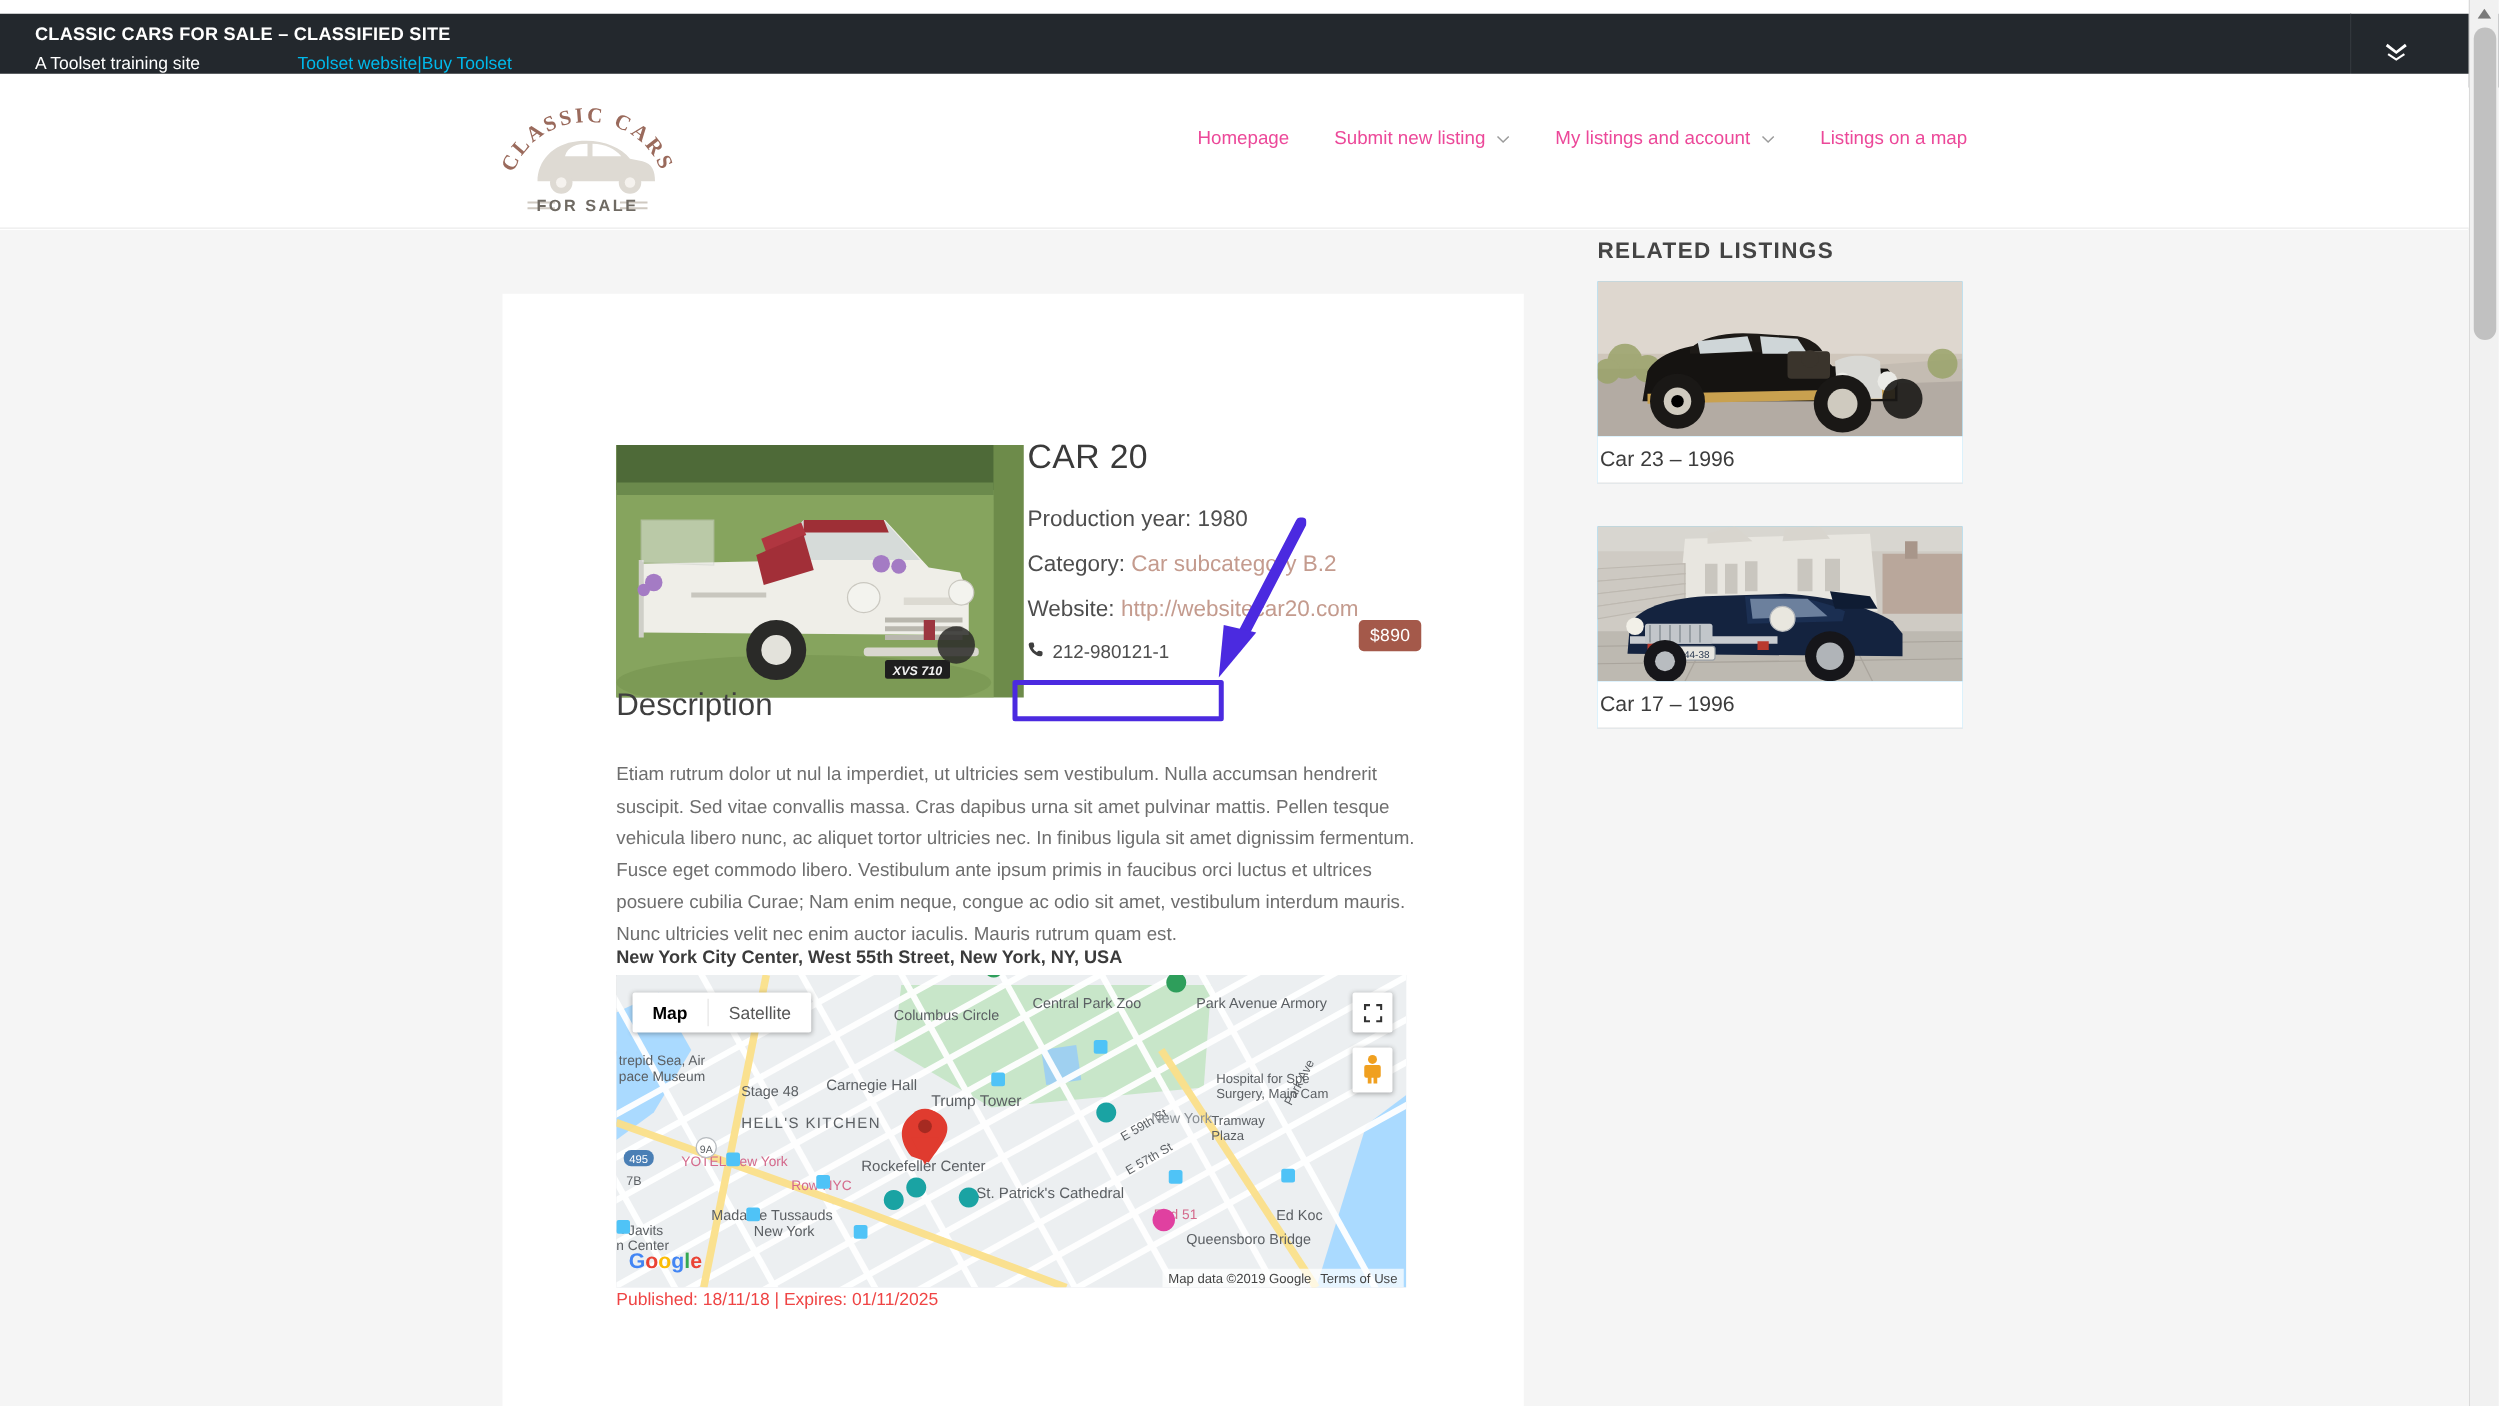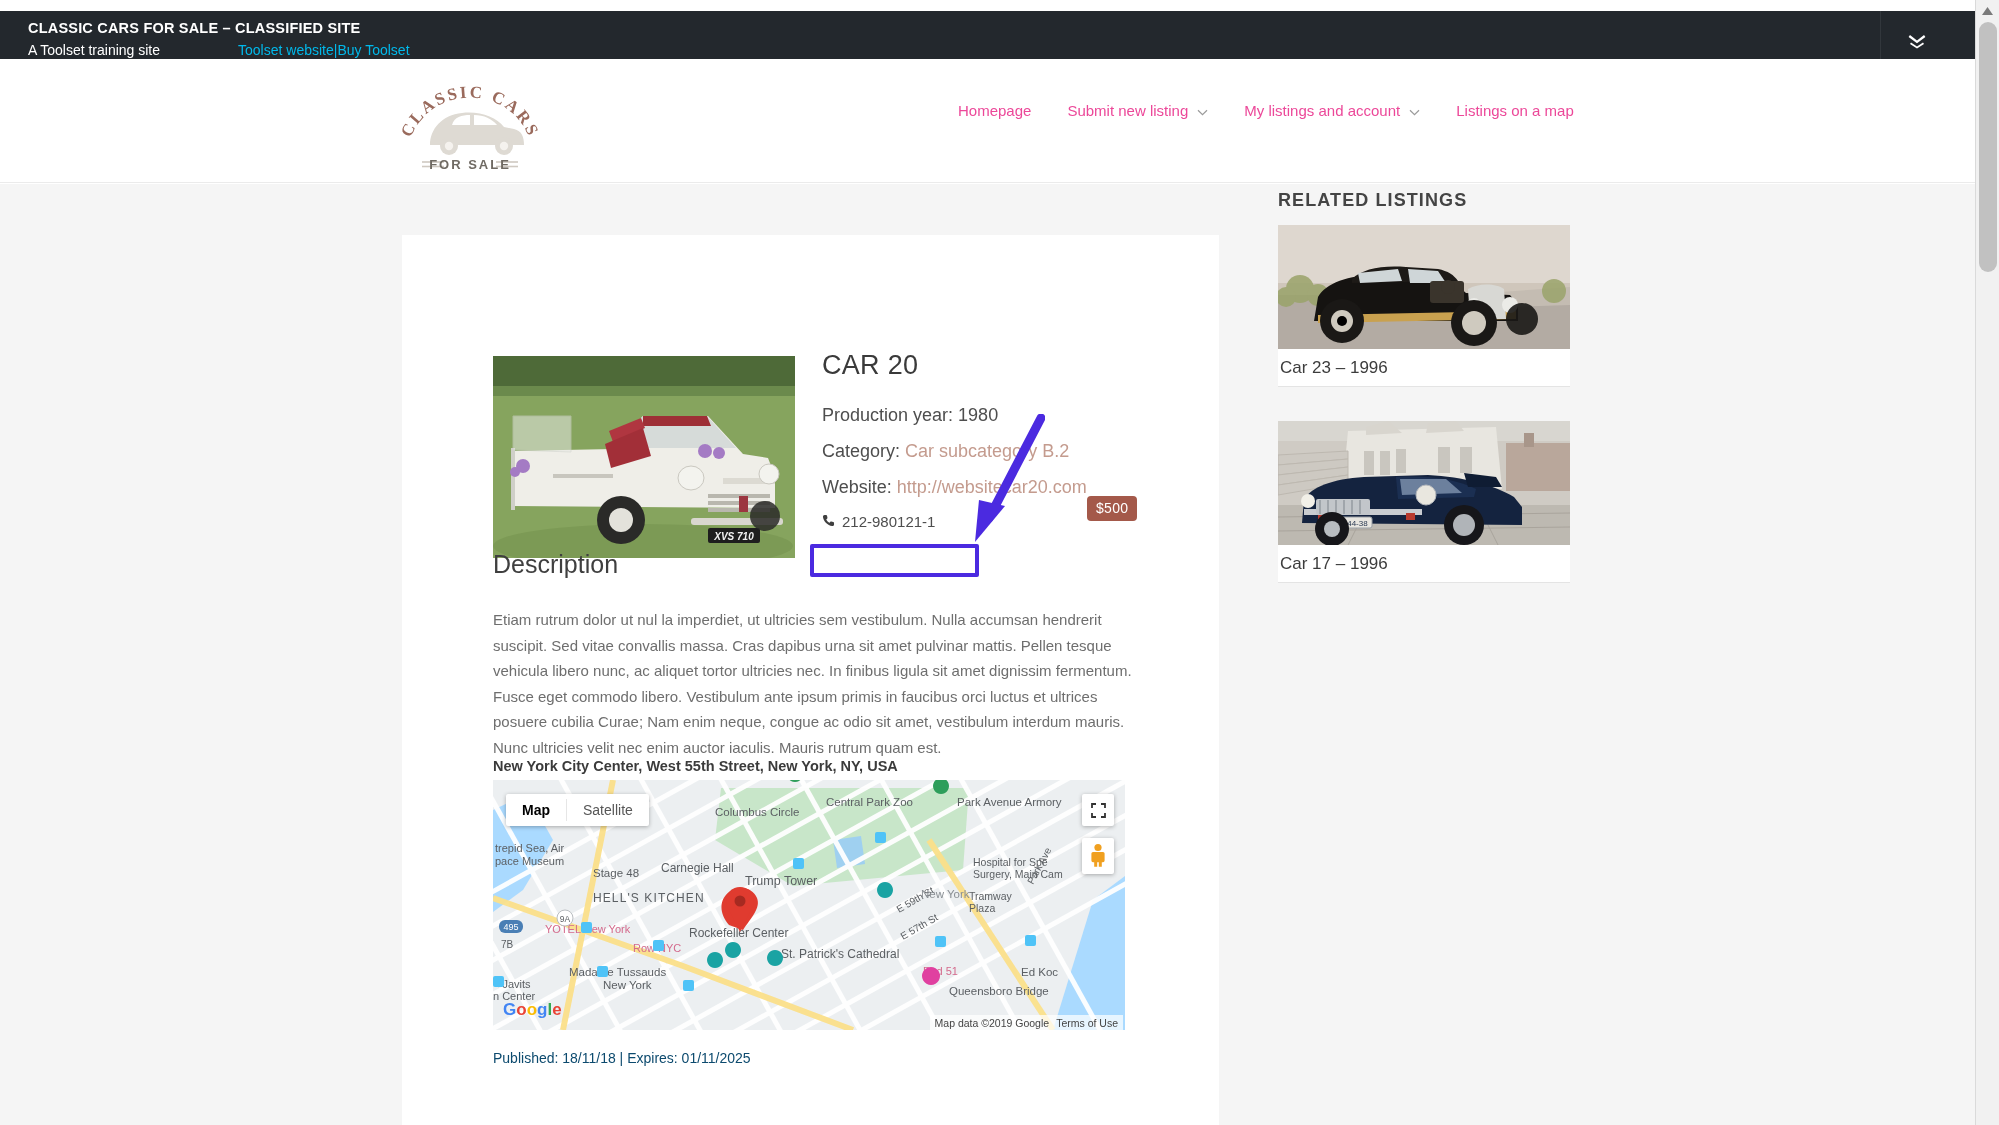--- a/index.html
+++ b/index.html
@@ -75,21 +75,21 @@
     position:absolute; top:184px; left:0; width:1975px; height:941px;
     background:#f5f5f5;
   }
 
   
   #listing-card {
     position:absolute; left:402px; top:51px; width:817px; height:890px;
     background:#fff;
   }
   #car-photo {
-    position:absolute; left:91px; top:121px; width:302px; height:202px;
+    position:absolute; left:91px; top:121px; width:326px; height:202px;
     overflow:hidden; background:#6d8b4a;
   }
   #car-photo svg { display:block; }
 
   #listing-info { position:absolute; left:420px; top:115px; width:330px; }
   #listing-title {
     font-size:27px; color:#3a3a3a; font-weight:normal;
     margin:0 0 24px 0; letter-spacing:.3px;
   }
   .meta-line {
@@ -173,22 +173,22 @@
   #map-attrib {
     position:absolute; right:2px; bottom:0; height:15px;
     background:rgba(255,255,255,.72);
     display:flex; align-items:center; gap:7px;
     font-size:10.5px; color:#444; padding:0 5px;
     white-space:nowrap;
   }
   #map-attrib a { color:#444; text-decoration:none; }
 
   #published-line {
-    position:absolute; left:91px; top:815px;
-    font-size:14px; color:#0c4a6e;
+    position:absolute; left:91px; top:796px;
+    font-size:14px; color:#ef4444;
   }
 
   
   #sidebar { position:absolute; left:1278px; top:0px; width:420px; }
   #related-title {
     font-size:18px; color:#444; letter-spacing:1.1px;
     font-weight:bold; margin:0; position:absolute; top:6px; left:0;
   }
   .related-card {
     position:absolute; left:0; width:292px; background:#7dd3fc;
@@ -541,21 +541,21 @@
 
       <div id="map-attrib">
         <span>Map data ©2019 Google</span>
         <a href="#">Terms of Use</a>
       </div>
     </div>
 
     <div id="published-line">Published: 18/11/18 | Expires: 01/11/2025</div>
   </div>
 
-  <div id="price-badge">$500</div>
+  <div id="price-badge">$890</div>
 
   <div id="annot-box"></div>
   <svg id="annot-arrow" viewBox="0 0 90 140">
     <path d="M86 4 L34 104" stroke="#4b2ae0" stroke-width="9" stroke-linecap="round" fill="none"></path>
     <path d="M20 128 L50 92 L24 86 Z" fill="#4b2ae0"></path>
   </svg>
 
   <aside id="sidebar">
     <h2 id="related-title">RELATED LISTINGS</h2>
 

